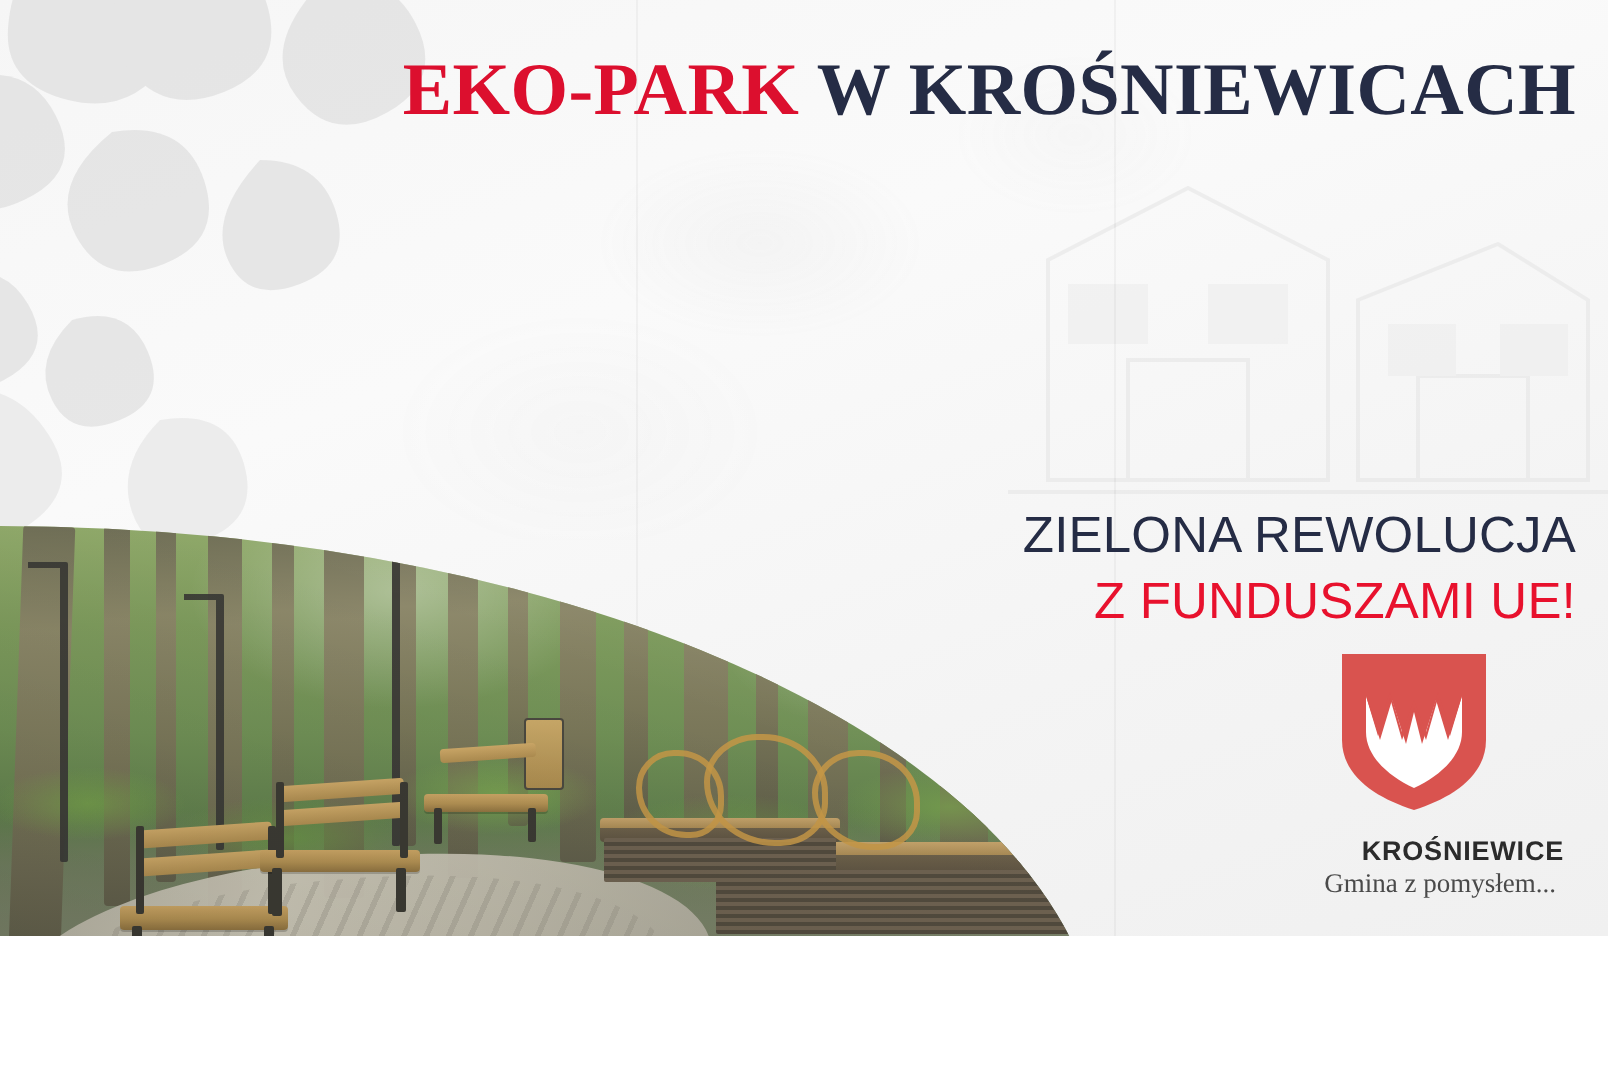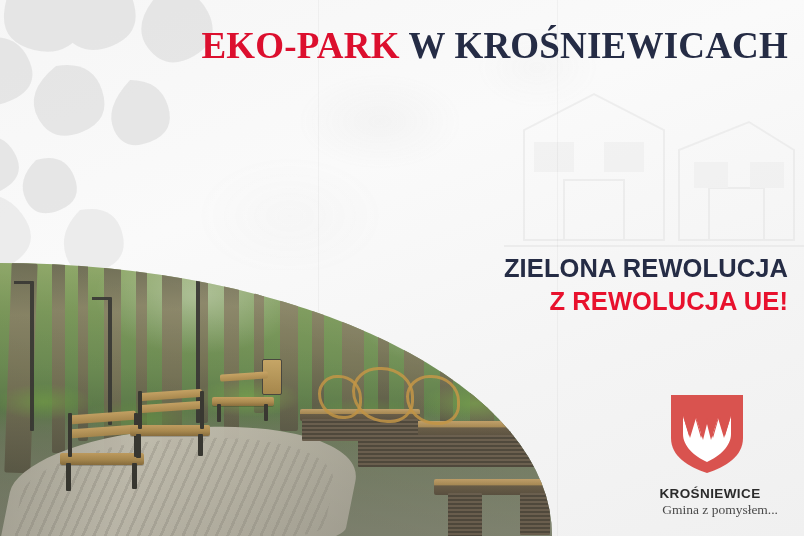--- a/index.html
+++ b/index.html
@@ -4,21 +4,21 @@
 <style>
   * { margin:0; padding:0; box-sizing:border-box; }
   html, body { width:804px; height:536px; }
   body {
     font-family: "Liberation Sans", sans-serif;
     background:#ffffff;
     overflow:hidden;
   }
   .poster {
     position:relative;
-    width:804px; height:536px;
+    width:804px; height:468px;
     background:
       linear-gradient(160deg, #f6f6f6 0%, #fafafa 35%, #f4f4f4 70%, #f0f0f0 100%);
     overflow:hidden;
   }
 
   
   .ghost-layer { position:absolute; inset:0; pointer-events:none; }
 
   .ghost-foliage {
     position:absolute; left:-40px; top:-30px; width:330px; height:300px;
@@ -55,21 +55,21 @@
   }
   .headline .eko { color:#DC0F2E; }
   .headline .rest { color:#252C45; }
 
   
   .subhead {
     position:absolute;
     right:16px; top:252px;
     text-align:right;
     font-family:"Liberation Sans", sans-serif;
-    font-weight:700;
+    font-weight:400;
     font-size:25.5px;
     line-height:1.28;
     letter-spacing:.1px;
     white-space:nowrap;
   }
   .subhead .line-1 { color:#252C45; display:block; }
   .subhead .line-2 { color:#E8112D; display:block; }
 
   
   .photo-wrap {
@@ -187,21 +187,21 @@
     text-align:center;
   }
   .shield { display:block; margin:0 auto; }
   .logo-name {
     margin-top:12px;
     font-family:"Liberation Sans", sans-serif;
     font-weight:700;
     font-size:13.5px;
     letter-spacing:.4px;
     color:#2b2b2b;
-    text-align:center;
+    text-align:right;
     padding-left:6px;
   }
   .logo-tagline {
     font-family:"Liberation Serif", serif;
     font-size:13.5px;
     color:#4a4a4a;
     text-align:right;
     padding-right:4px;
     margin-top:1px;
   }
@@ -249,21 +249,21 @@
     <div class="ghost-seam" style="left:318px;"></div>
     <div class="ghost-seam" style="left:557px;"></div>
   </div>
 
   <h1 class="headline">
     <span class="eko">EKO-PARK</span><span class="rest"> W KROŚNIEWICACH</span>
   </h1>
 
   <div class="subhead">
     <span class="line-1">ZIELONA REWOLUCJA</span>
-    <span class="line-2">Z REWOLUCJA UE!</span>
+    <span class="line-2">Z FUNDUSZAMI UE!</span>
   </div>
 
   <div class="photo-wrap">
     <div class="photo">
 
       <div class="trunk" style="left:8px;  width:26px; height:210px; transform:rotate(2deg);"></div>
       <div class="trunk light" style="left:52px; width:13px; height:190px;"></div>
       <div class="trunk" style="left:78px; width:10px; height:178px;"></div>
       <div class="trunk light" style="left:104px;width:17px; height:196px;"></div>
       <div class="trunk" style="left:136px;width:11px; height:170px;"></div>

